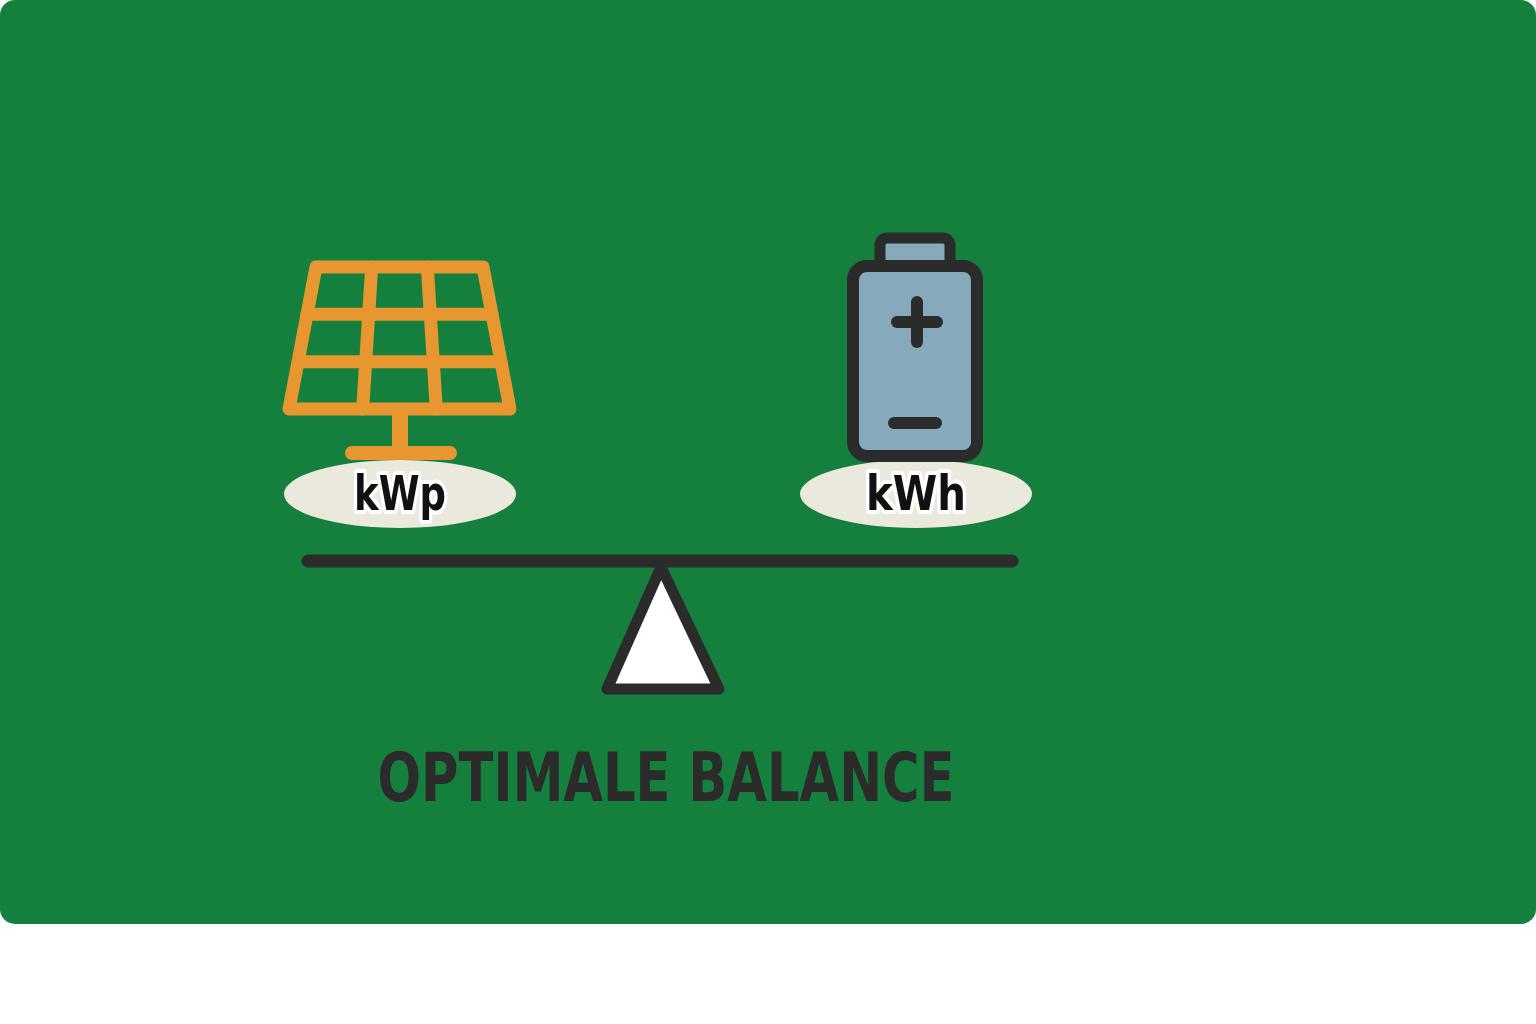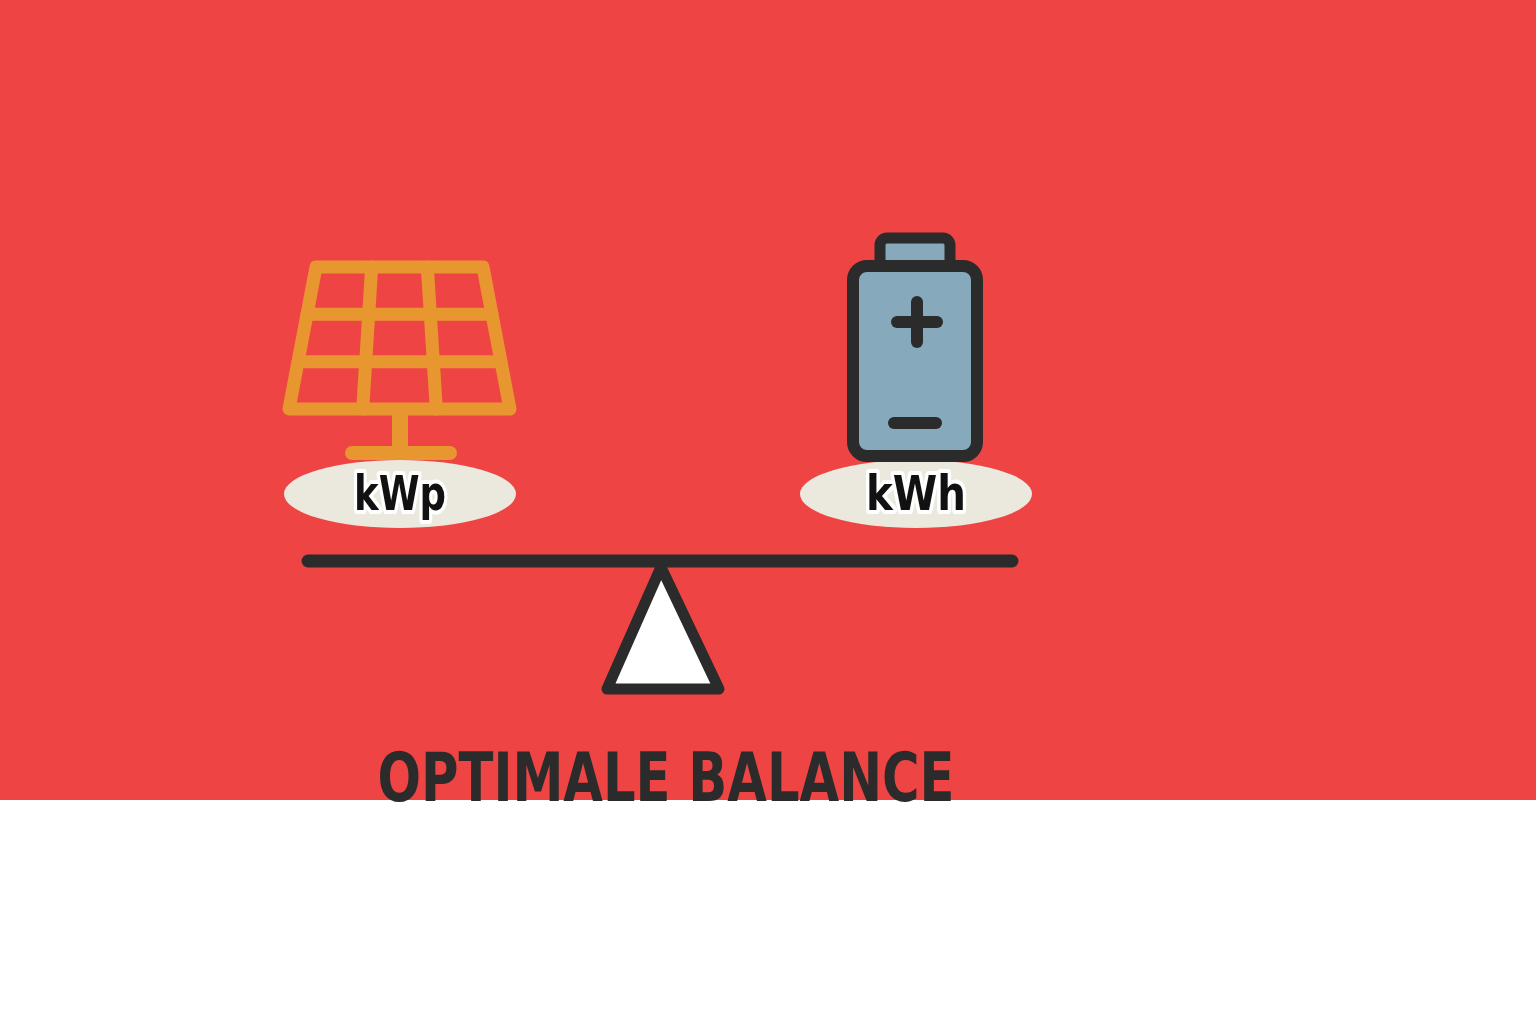--- a/index.html
+++ b/index.html
@@ -7,22 +7,23 @@
     padding: 0;
     background: #ffffff;
     width: 1536px;
     height: 1024px;
     overflow: hidden;
     font-family: "DejaVu Sans", "Liberation Sans", sans-serif;
   }
   .canvas {
     position: relative;
     width: 1536px;
-    height: 800px;
-    background: #ef4444;
+    height: 924px;
+    background: #15803d;
+    border-radius: 15px;
   }
   svg { display: block; }
   text.badge-label {
     font-family: "DejaVu Sans", "Liberation Sans", sans-serif;
     font-weight: bold;
   }
   text.scene-title {
     font-family: "DejaVu Sans", "Liberation Sans", sans-serif;
     font-weight: bold;
   }

